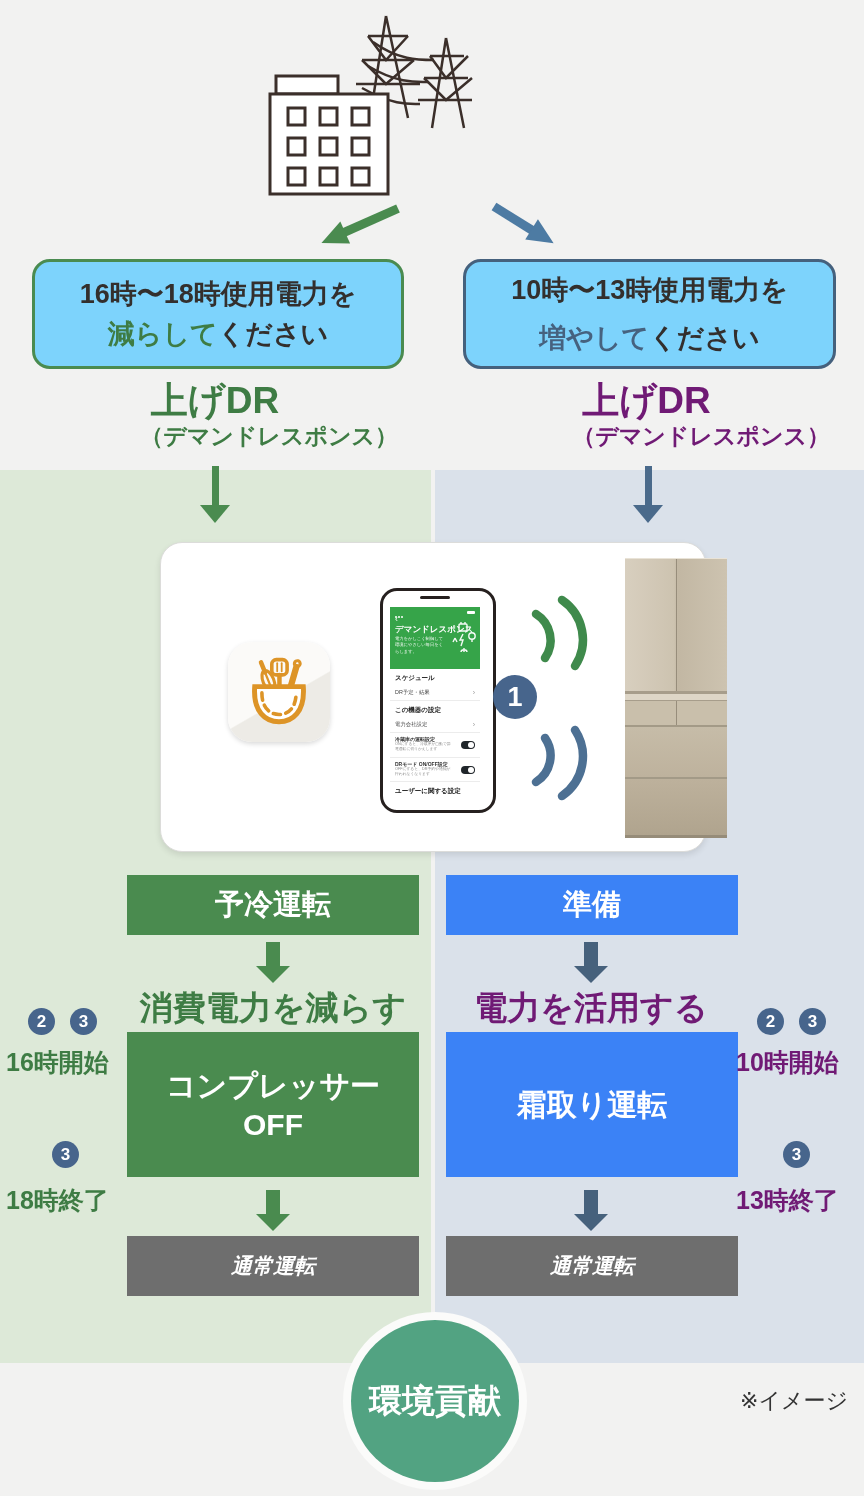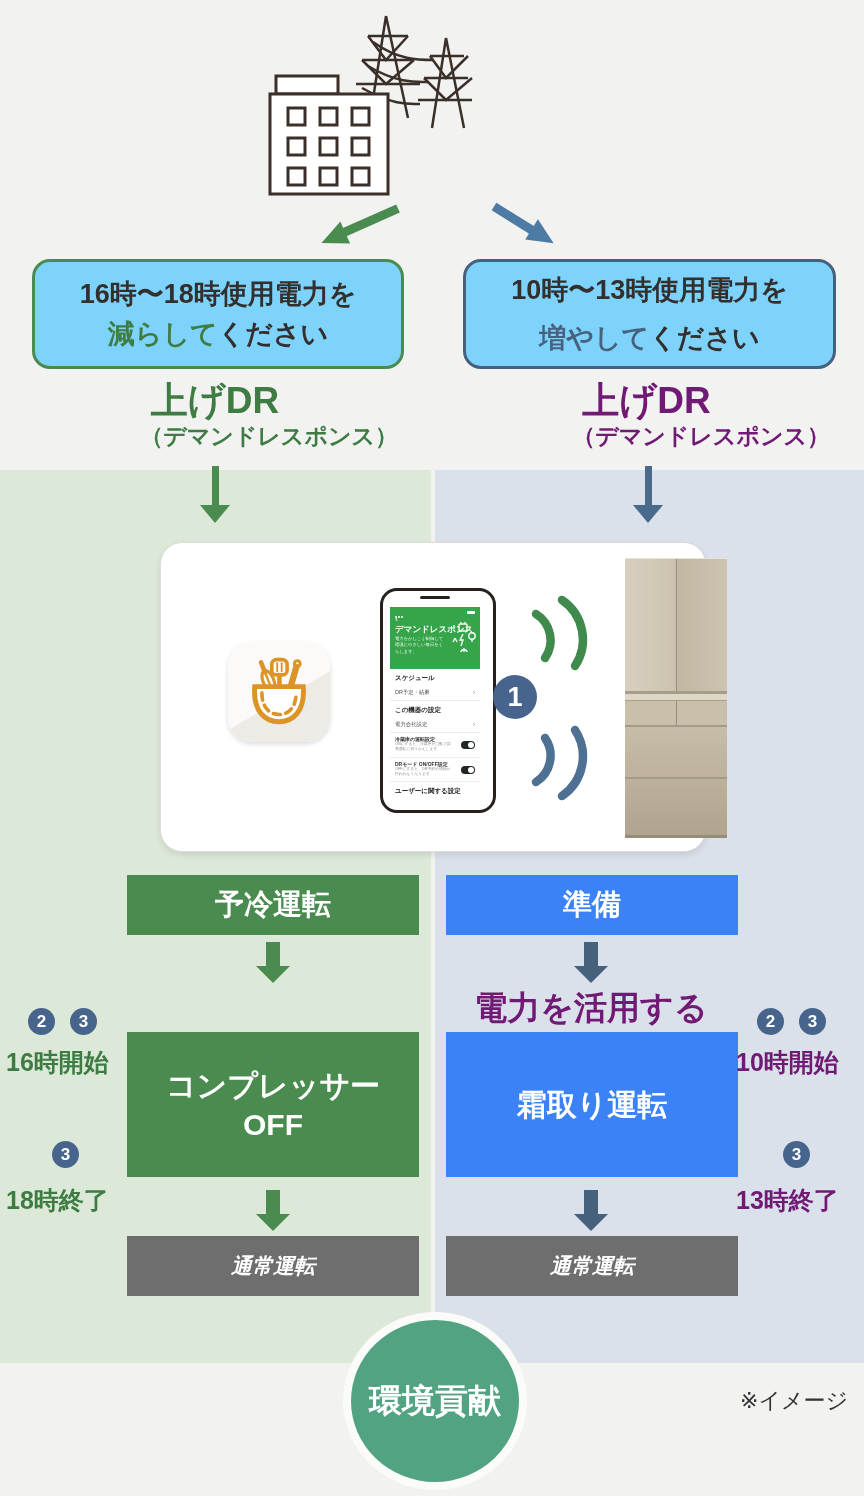--- a/index.html
+++ b/index.html
@@ -279,20 +279,21 @@
     <div class="fr-small"></div>
     <div class="fr-mid"></div>
     <div class="fr-bot"></div>
   </div>
 
   <div class="fbox bg-green step1" style="left:127px;">予冷運転</div>
   <div>
     <div class="abs blk-stem" style="left:266px;top:942px;background:#4a8b4f;"></div>
     <div class="abs blk-head head-green" style="left:256px;top:966px;"></div>
   </div>
+  <div class="abs action-label t-green" style="left:93px;">消費電力を減らす</div>
   <div class="fbox bg-green mainstep" style="left:127px;">
     <div>コンプレッサー</div>
     <div>OFF</div>
   </div>
   <div>
     <div class="abs blk-stem" style="left:266px;top:1190px;background:#4a8b4f;"></div>
     <div class="abs blk-head head-green" style="left:256px;top:1214px;"></div>
   </div>
   <div class="fbox bg-gray final" style="left:127px;">通常運転</div>
 

